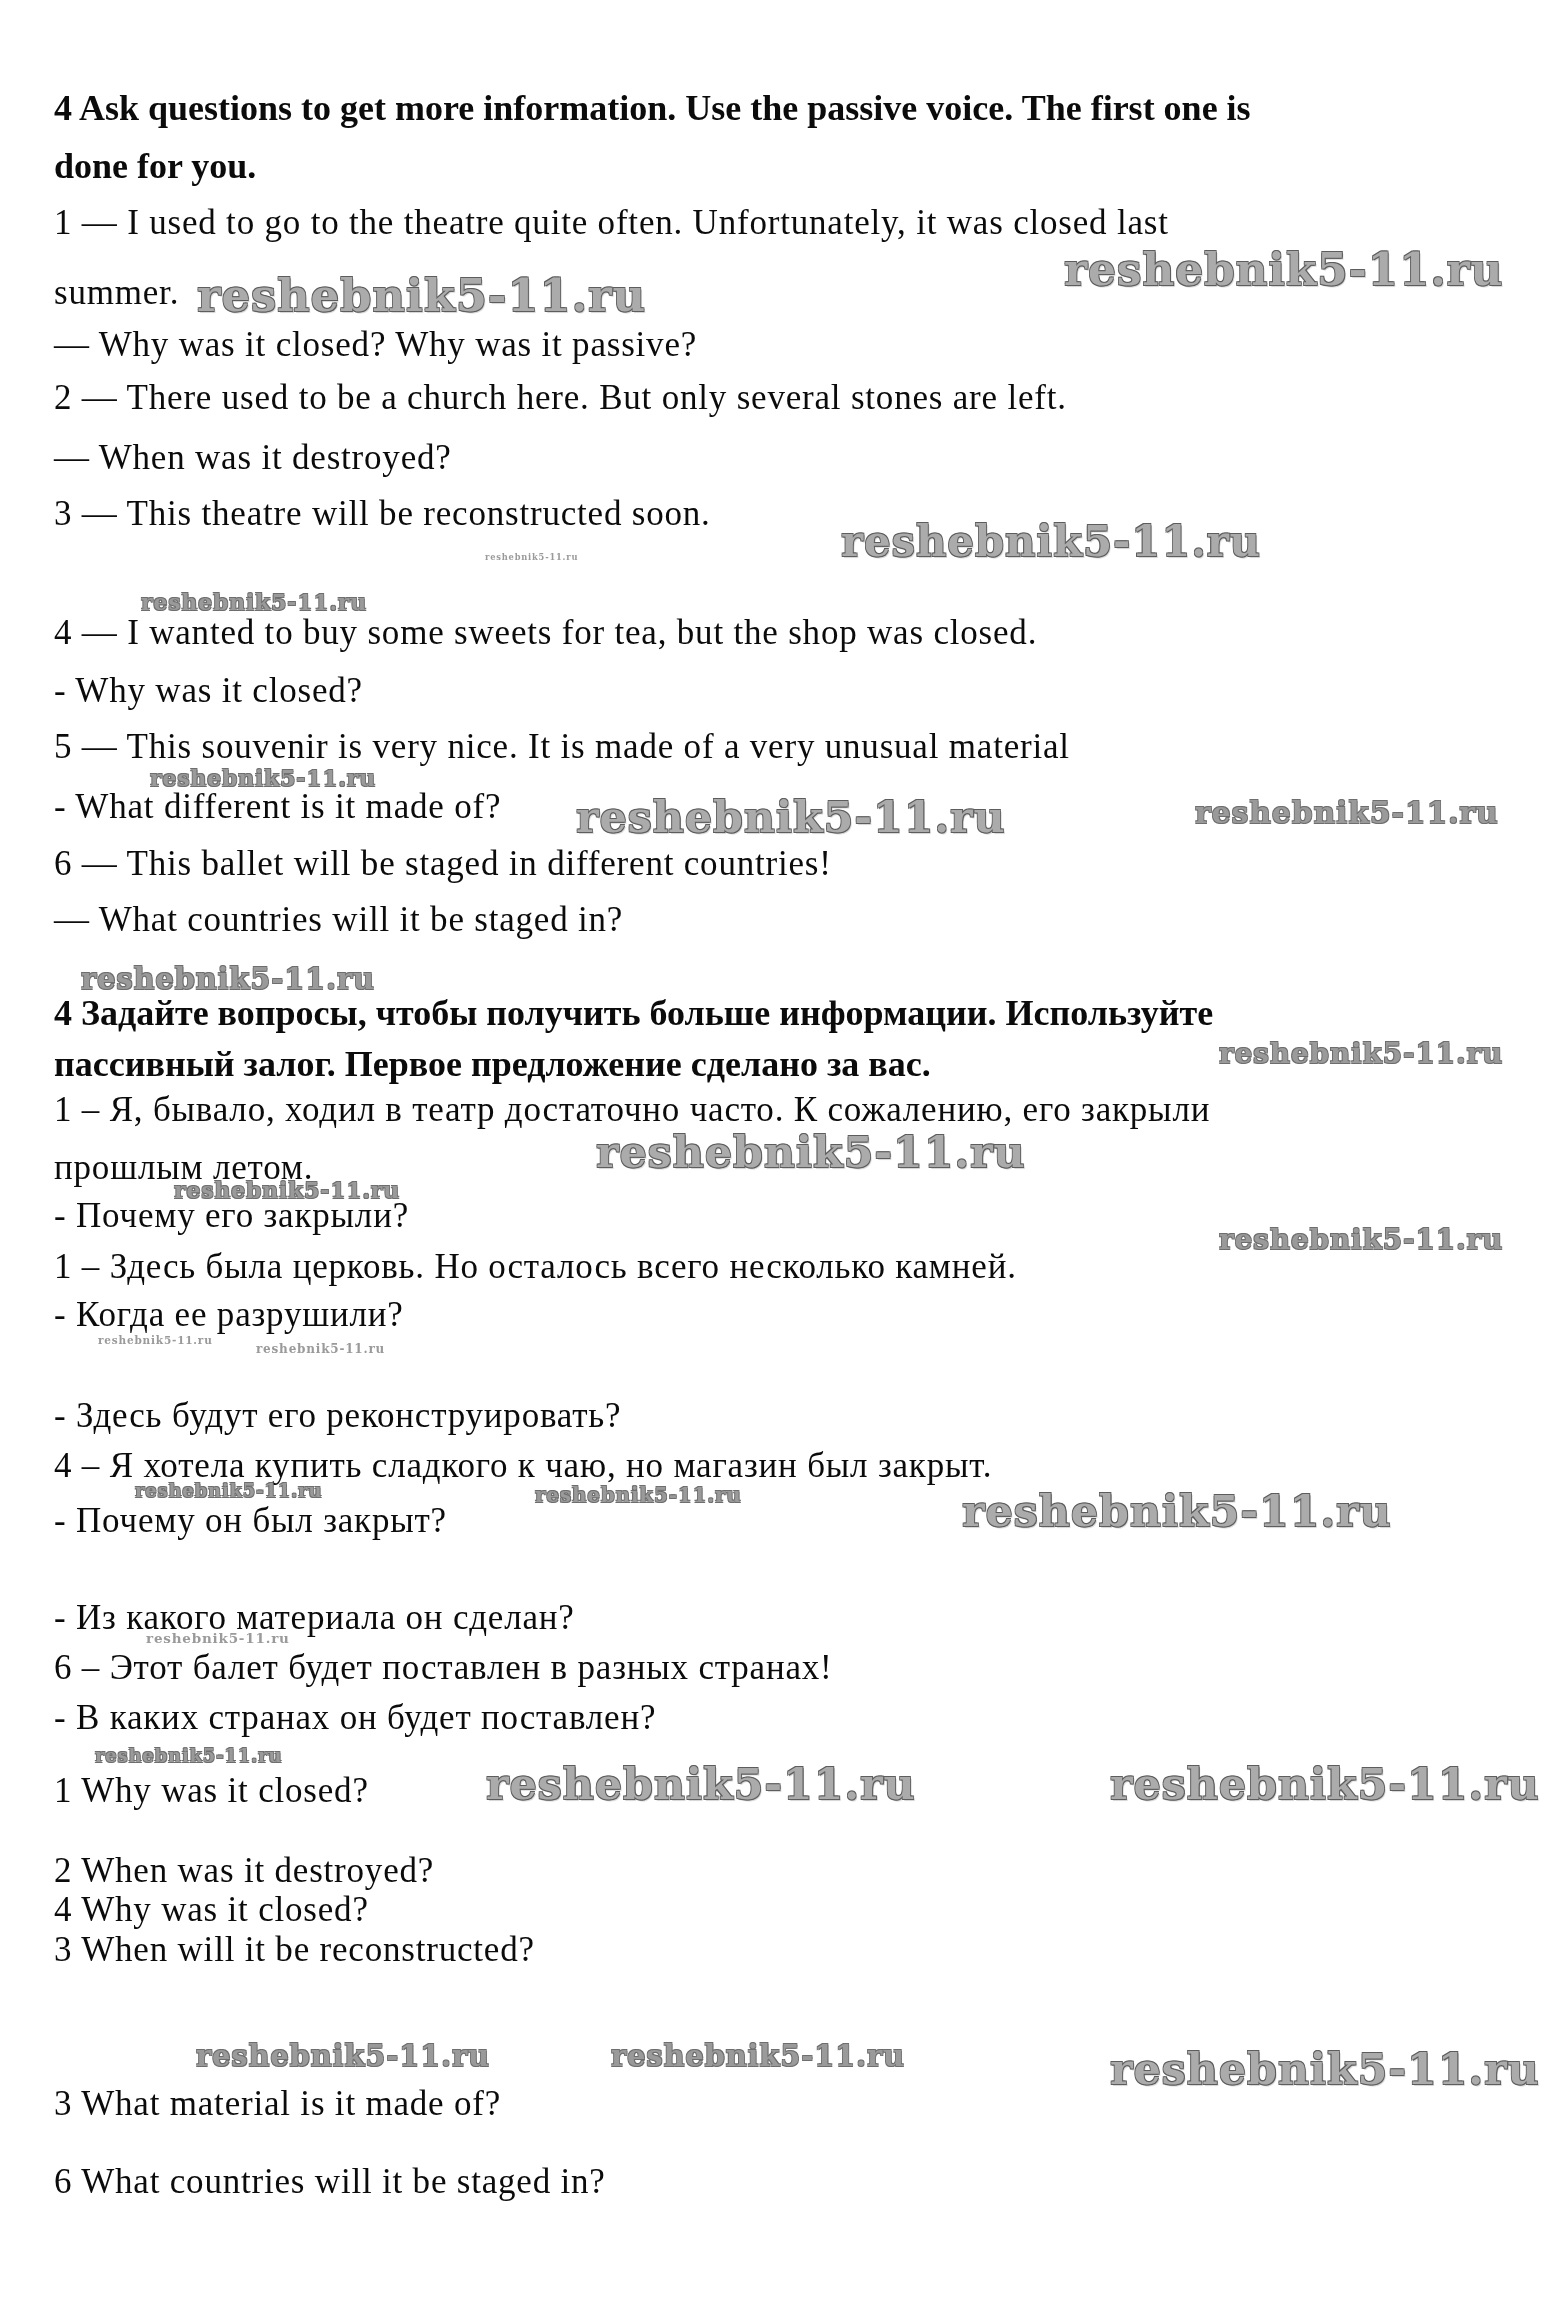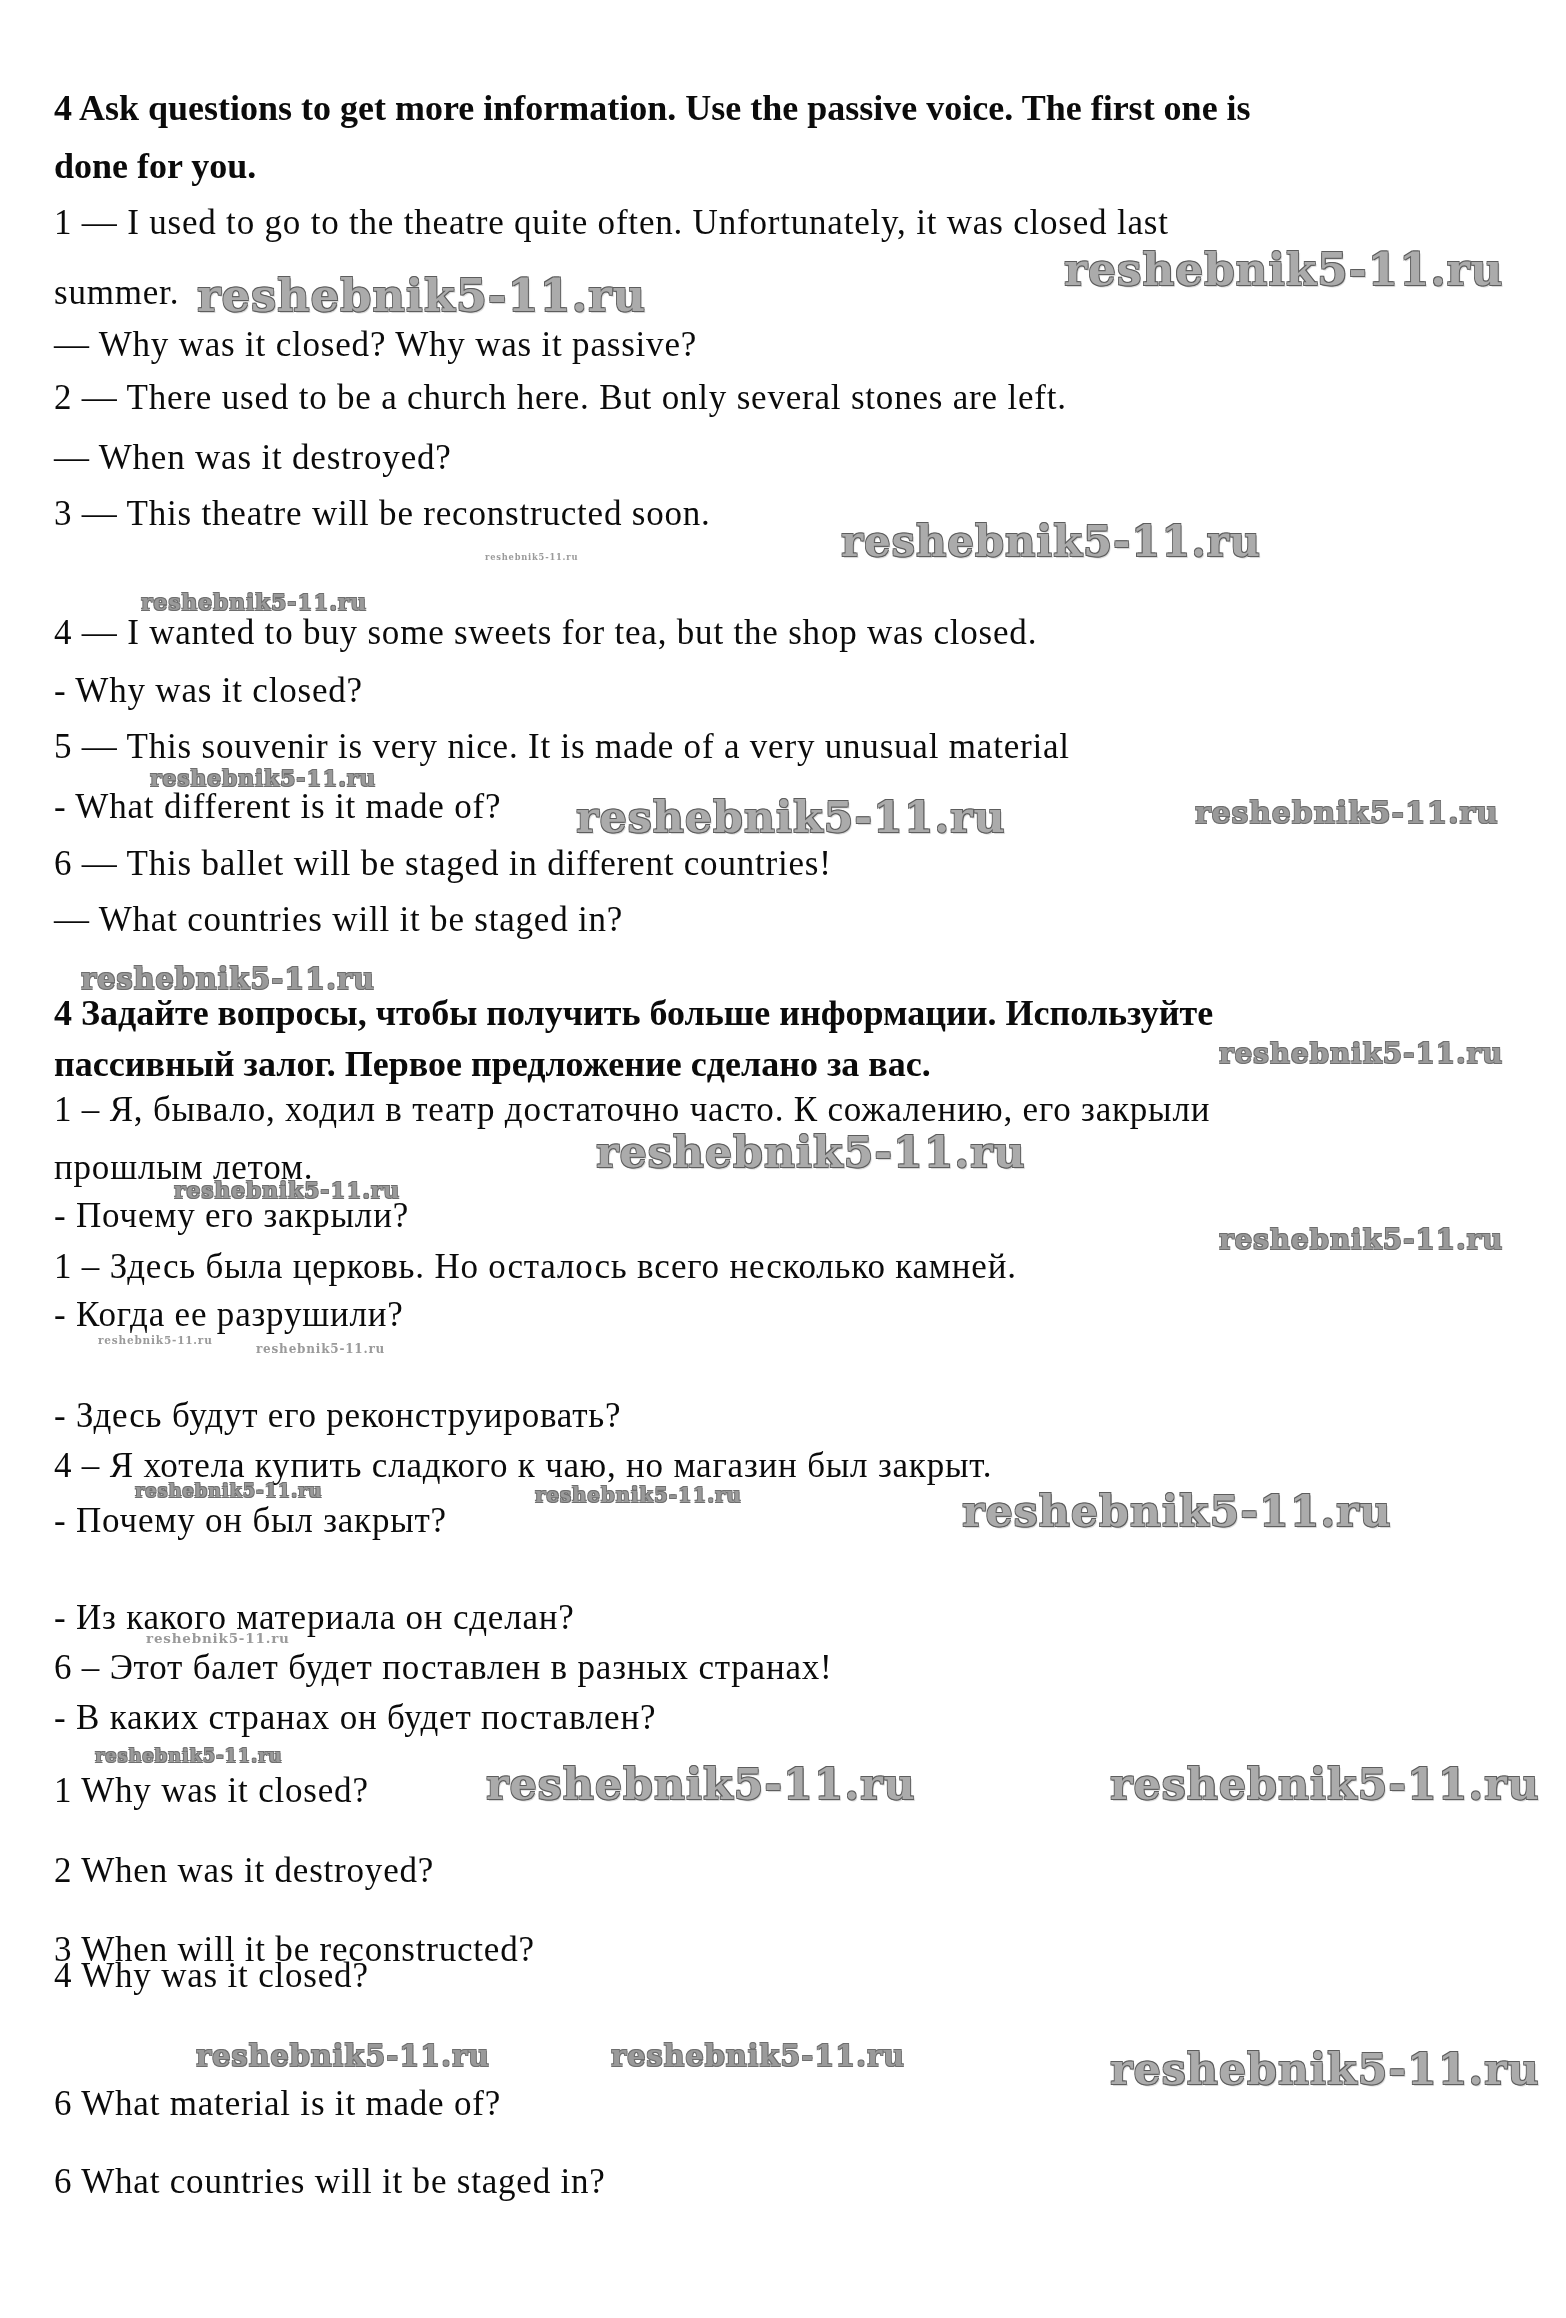--- a/index.html
+++ b/index.html
@@ -81,22 +81,22 @@
   <div class="ln" style="top:1397px">- Здесь будут его реконструировать?</div>
   <div class="ln" style="top:1447px">4 – Я хотела купить сладкого к чаю, но магазин был закрыт.</div>
   <div class="ln" style="top:1502px">- Почему он был закрыт?</div>
   <div class="ln" style="top:1599px">- Из какого материала он сделан?</div>
   <div class="ln" style="top:1649px">6 – Этот балет будет поставлен в разных странах!</div>
   <div class="ln" style="top:1699px">- В каких странах он будет поставлен?</div>
 
   <div class="ln" style="top:1772px">1 Why was it closed?</div>
   <div class="ln" style="top:1852px">2 When was it destroyed?</div>
   <div class="ln" style="top:1931px">3 When will it be reconstructed?</div>
-  <div class="ln" style="top:1957px">4 Why was it closed?</div>
-  <div class="ln" style="top:2085px">6 What material is it made of?</div>
+  <div class="ln" style="top:1891px">4 Why was it closed?</div>
+  <div class="ln" style="top:2085px">3 What material is it made of?</div>
   <div class="ln" style="top:2163px">6 What countries will it be staged in?</div>
 
   <div class="wm" style="left:1064px; top:244px;  font-size:44px">reshebnik5-11.ru</div>
   <div class="wm" style="left:197px;  top:269px;  font-size:45px">reshebnik5-11.ru</div>
   <div class="wm" style="left:841px; top:517px;  font-size:42px">reshebnik5-11.ru</div>
   <div class="wm wm-soft" style="left:485px;  top:552px;  font-size:8.3px; text-shadow:none">reshebnik5-11.ru</div>
   <div class="wm wm-soft" style="left:141px;  top:589px;  font-size:22px">reshebnik5-11.ru</div>
   <div class="wm wm-soft" style="left:150px;  top:765px; font-size:22px">reshebnik5-11.ru</div>
   <div class="wm" style="left:576px;  top:792px; font-size:43px">reshebnik5-11.ru</div>
   <div class="wm wm-soft" style="left:1195px; top:795px; font-size:30px">reshebnik5-11.ru</div>

